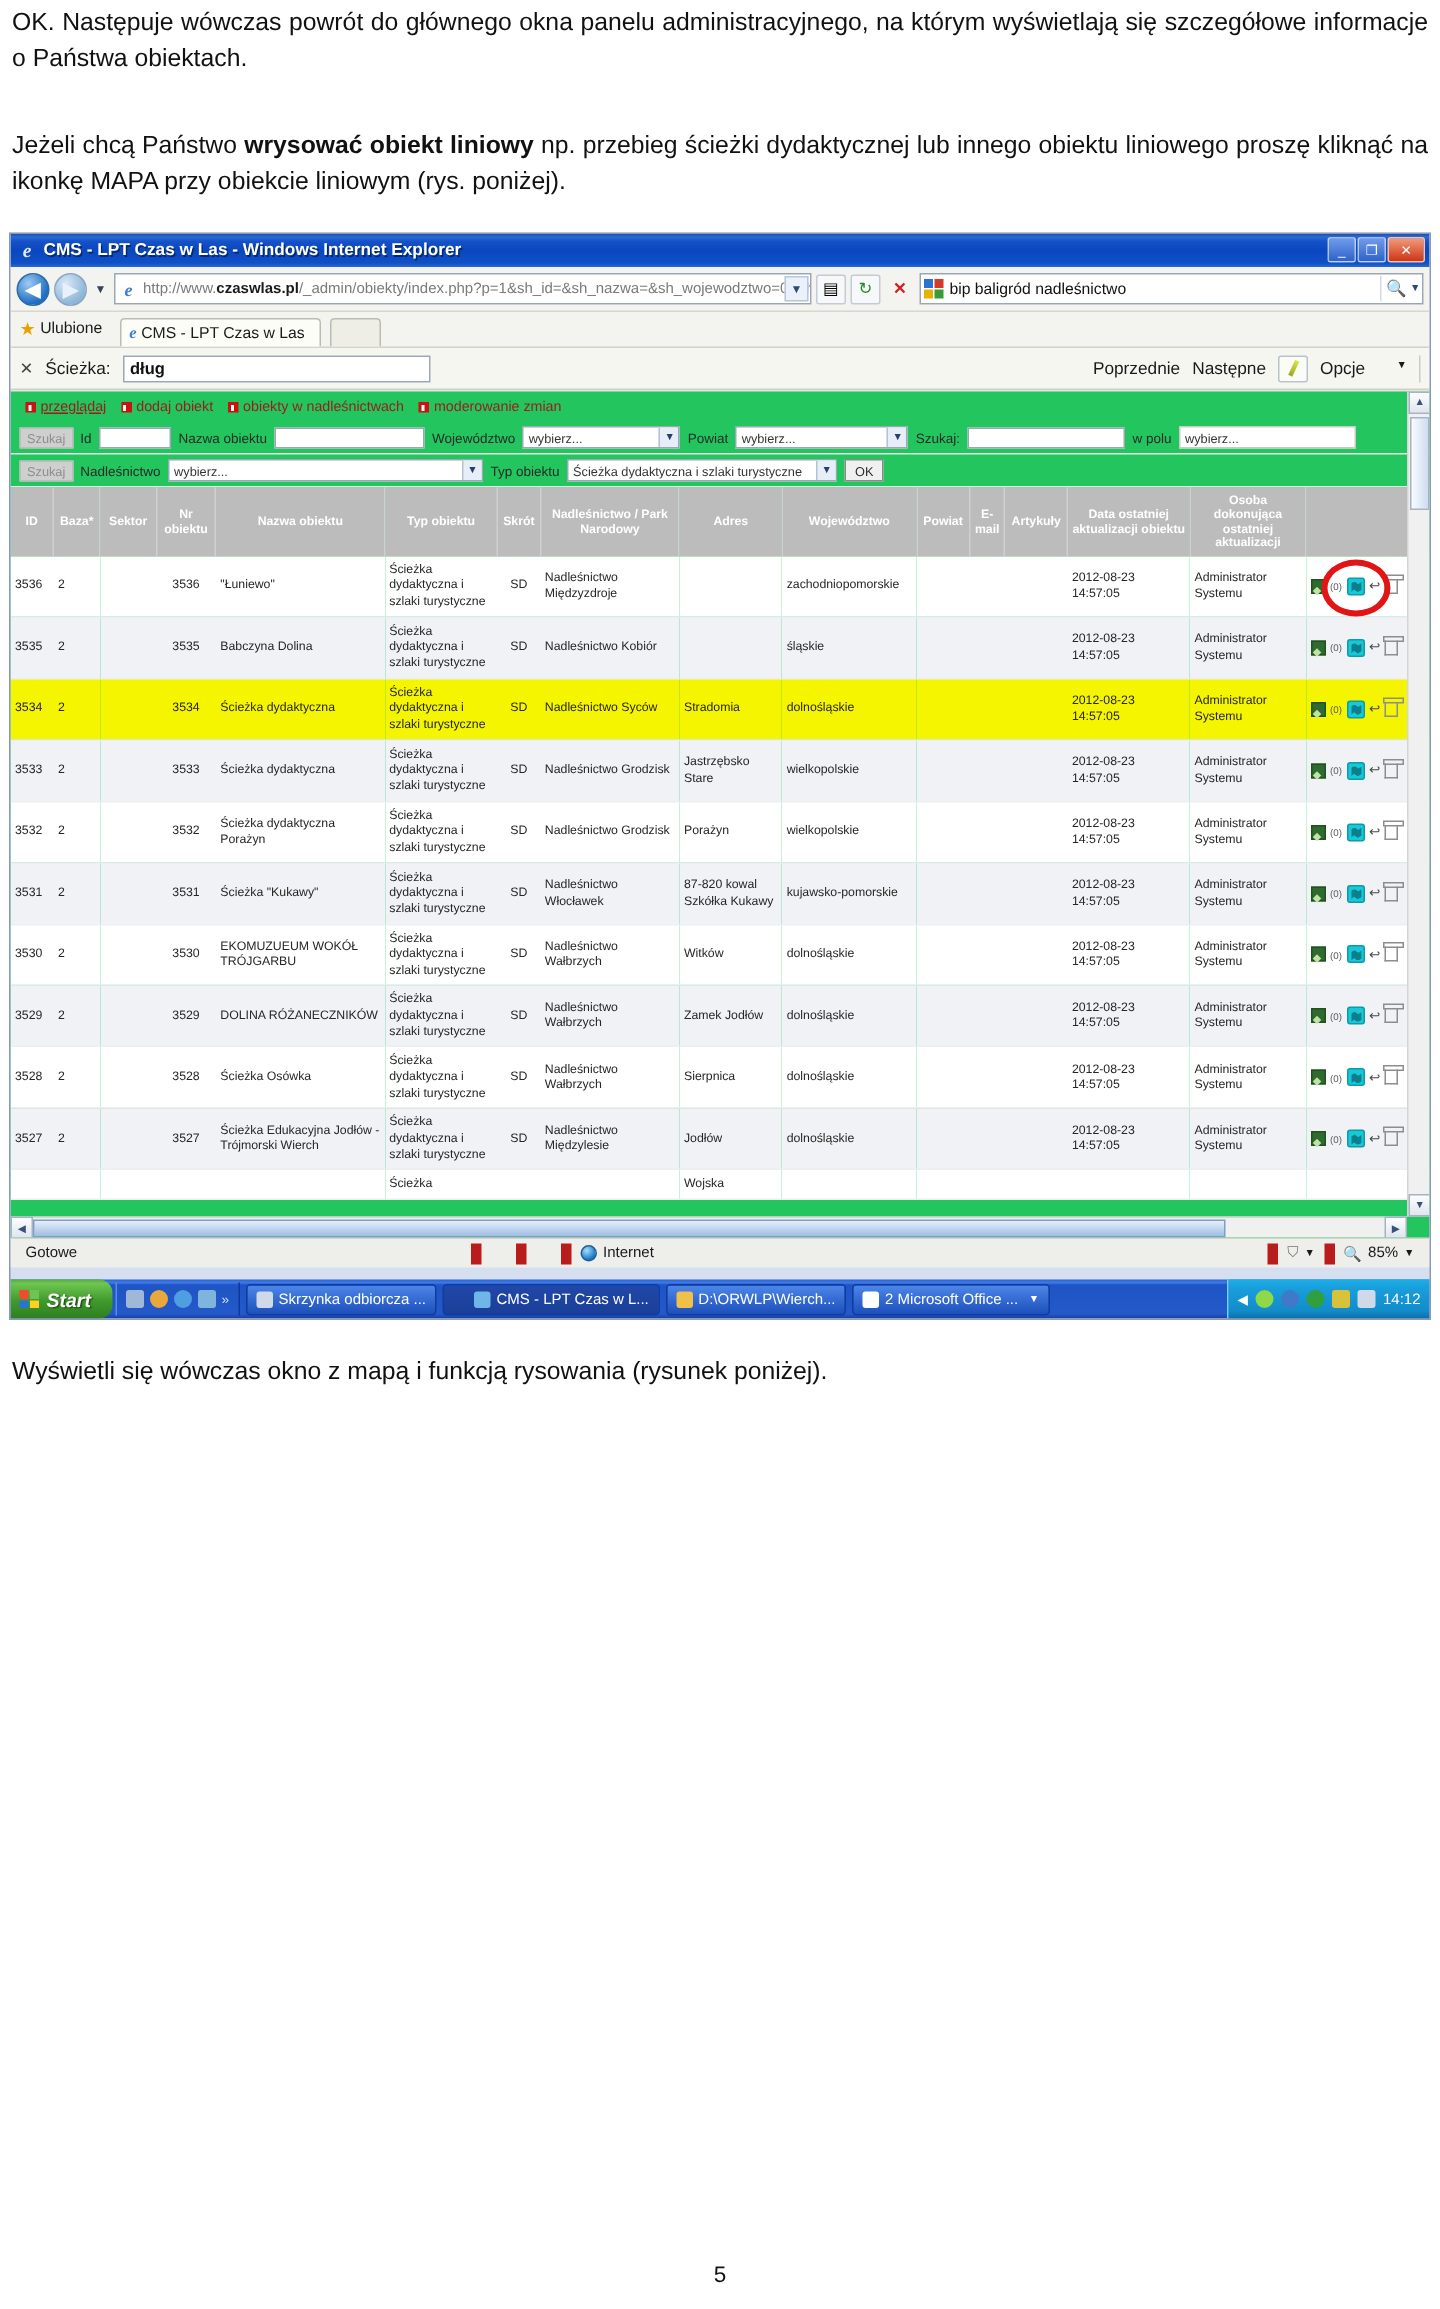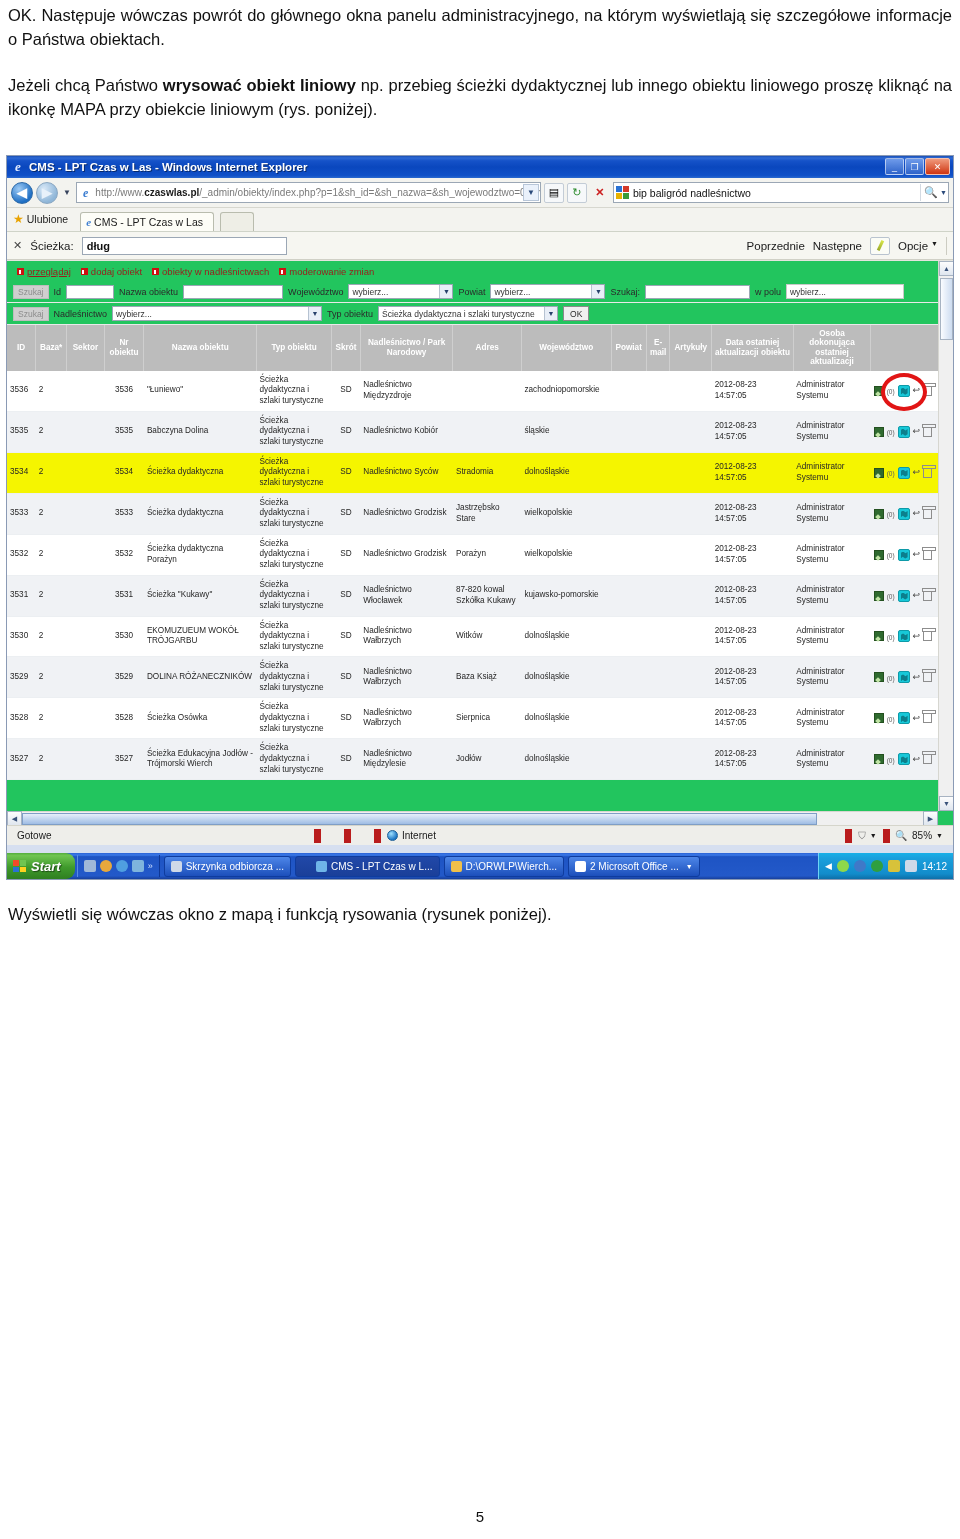--- a/index.html
+++ b/index.html
@@ -14,21 +14,21 @@
   }
 
   
   .doc-text {
     font-size: 16.5px;
     line-height: 1.45;
     text-align: justify;
     color: #111;
   }
   #para-top { position:absolute; left:8px; top:4px; width:944px; }
-  #para-mid { position:absolute; left:8px; top:74px; width:944px; }
+  #para-mid { position:absolute; left:8px; top:86px; width:944px; }
   #para-bottom { position:absolute; left:8px; top:903px; width:944px; text-align:left; }
   .bold { font-weight: bold; }
   #page-number {
     position:absolute; left:0; top:1508px; width:960px;
     text-align:center; font-size:15px; color:#111;
   }
 
   
   #ie-window {
     position:absolute; left:6px; top:155px;
@@ -131,21 +131,21 @@
   .find-x { color:#444; font-size:11px; }
   .find-input {
     width:205px;height:18px; background:#fff;border:1px solid #9ba7b5;
     display:flex;align-items:center;padding-left:4px;font-size:11px;color:#111;font-weight:bold;
   }
   .find-link { color:#1a1a1a; }
   .find-hl {
     width:20px;height:18px;border:1px solid #b9c3cf;background:#fbfcf6;border-radius:2px;
     display:flex;align-items:center;justify-content:center;
   }
-  .find-opt { display:flex; align-items:flex-start; gap:3px; }
+  .find-opt { display:flex; align-items:flex-start; gap:21px; }
   .sep-v { width:1px; height:18px; background:#ccccc2; }
 
   
   .ie-page {
     background:#22c55e; height:565px; position:relative; overflow:hidden;
     border-top:1px solid #e4e4de;
   }
   .page-scroll-track {
     position:absolute; right:0; top:0; width:15px; bottom:14px; background:#f0f0f0; border-left:1px solid #d6d6d0;
   }
@@ -578,21 +578,21 @@
           </tr>
           <tr class="r-odd">
             <td>3529</td>
             <td>2</td>
             <td class="cell-c"></td>
             <td class="cell-c">3529</td>
             <td>DOLINA RÓŻANECZNIKÓW</td>
             <td>Ścieżka dydaktyczna i szlaki turystyczne</td>
             <td class="cell-c">SD</td>
             <td>Nadleśnictwo Wałbrzych</td>
-            <td>Baza Książ</td>
+            <td>Zamek Jodłów</td>
             <td>dolnośląskie</td>
             <td class="cell-c"></td>
             <td class="cell-c"></td>
             <td class="cell-c"></td>
             <td>2012-08-23 14:57:05</td>
             <td>Administrator Systemu</td>
             <td class="ico-cell"><span class="ico ico-photo"></span><span class="cnt">(0)</span><span class="ico ico-map"></span><span class="ico ico-undo">↩</span><span class="ico ico-trash"></span></td>
           </tr>
           <tr class="r-even">
             <td>3528</td>
@@ -622,20 +622,38 @@
             <td class="cell-c">SD</td>
             <td>Nadleśnictwo Międzylesie</td>
             <td>Jodłów</td>
             <td>dolnośląskie</td>
             <td class="cell-c"></td>
             <td class="cell-c"></td>
             <td class="cell-c"></td>
             <td>2012-08-23 14:57:05</td>
             <td>Administrator Systemu</td>
             <td class="ico-cell"><span class="ico ico-photo"></span><span class="cnt">(0)</span><span class="ico ico-map"></span><span class="ico ico-undo">↩</span><span class="ico ico-trash"></span></td>
+          </tr>
+          <tr class="r-even">
+            <td></td>
+            <td></td>
+            <td class="cell-c"></td>
+            <td class="cell-c"></td>
+            <td></td>
+            <td>Ścieżka</td>
+            <td class="cell-c"></td>
+            <td></td>
+            <td>Wojska</td>
+            <td></td>
+            <td class="cell-c"></td>
+            <td class="cell-c"></td>
+            <td class="cell-c"></td>
+            <td></td>
+            <td></td>
+            <td></td>
           </tr>
         </tbody>
     </table>
 
     <div id="annot-ellipse" style="left: 873.594px; top: 111.672px;"></div>
 
     <div class="page-scroll-track">
       <div class="sc-btn">▲</div>
       <div class="sc-thumb" style="top:17px;height:62px;"></div>
       <div class="sc-btn" style="position:absolute;bottom:0;">▼</div>

